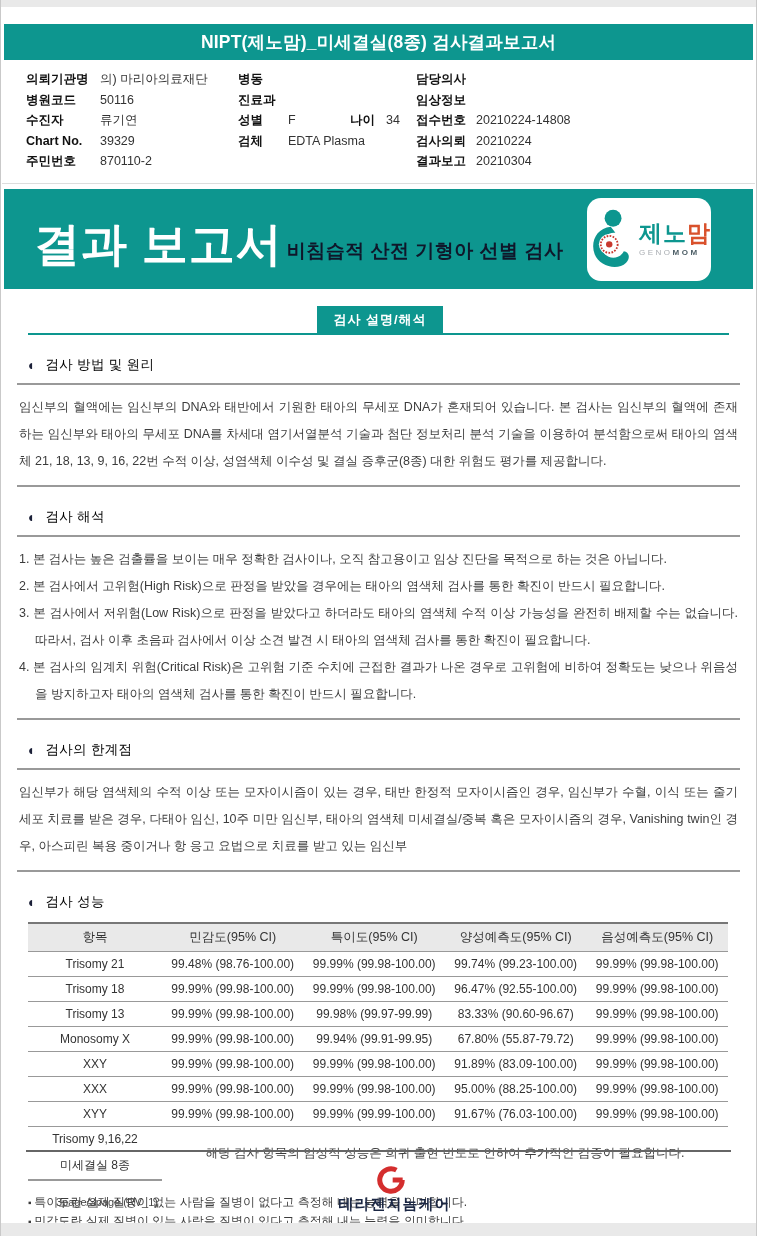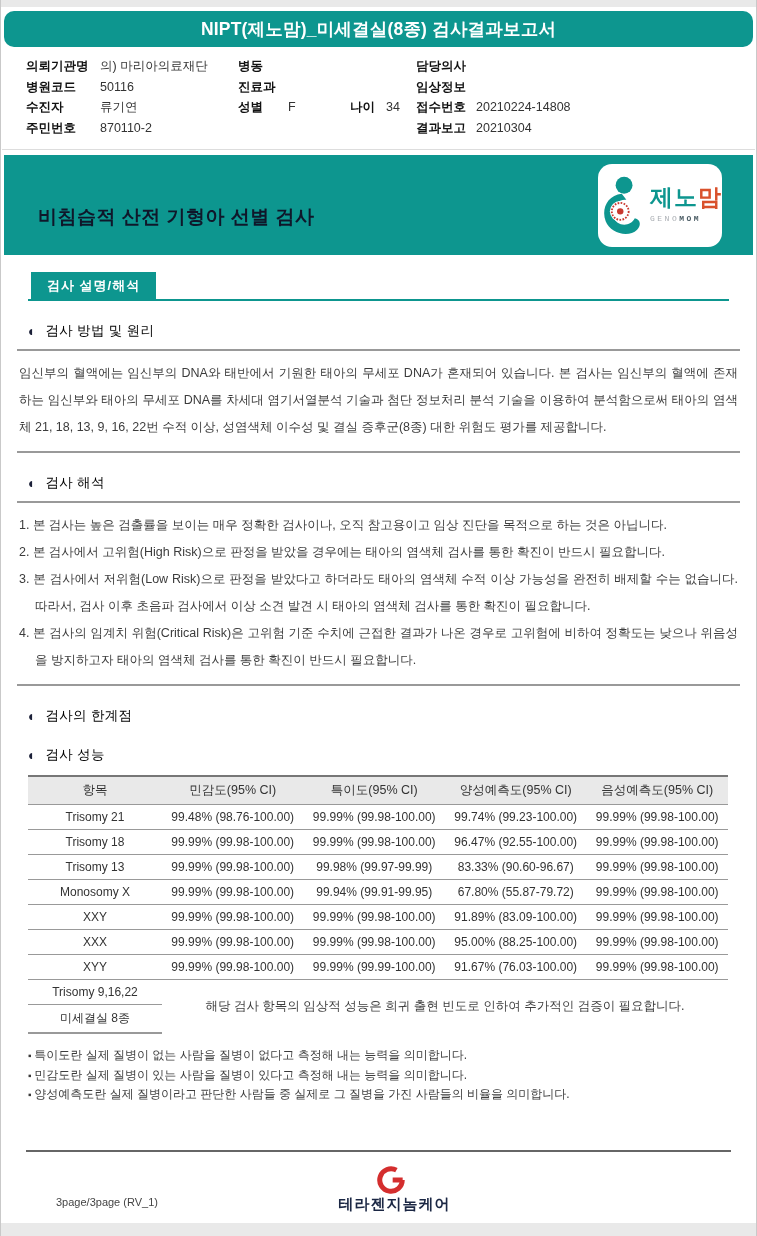--- a/index.html
+++ b/index.html
@@ -7,22 +7,22 @@
   body { font-family:"Liberation Sans","DejaVu Sans",sans-serif; }
   .page {
     width:757px; height:1236px; margin:0 auto; background:#fff;
     position:relative; border-left:1px solid #c9c9c9; border-right:1px solid #c9c9c9;
     overflow:hidden;
   }
   .strip { background:#e9e9e9; height:7px; }
 
   
   .titlebar {
-    margin:4px 3px 0; height:36px; background:#0d968f;
-    display:flex; align-items:center; justify-content:center;border-radius:10px;
+    margin:17px 3px 0; height:36px; background:#0d968f;
+    display:flex; align-items:center; justify-content:center;
   }
   .titlebar .t {
     color:#fff; font-weight:bold; font-size:17.5px; letter-spacing:0.2px;
   }
 
   
   .patient { padding:11px 0 9px 25px; }
   .pi-row {
     display:grid;
     grid-template-columns:74px 138px 50px 62px 36px 30px 60px auto;
@@ -38,33 +38,33 @@
     position:relative; display:flex; align-items:flex-end; padding:0 0 22px 30px;
   }
   .banner .big {
     color:#fff; font-weight:bold; font-size:46px; line-height:1; letter-spacing:1px;
   }
   .banner .sub {
     color:#0f172a; font-weight:bold; font-size:19px; margin-left:4px; padding-bottom:3px;
     letter-spacing:0.5px;
   }
   .logo-box {
-    position:absolute; right:31px; top:9px; width:124px; height:83px;
+    position:absolute; right:42px; top:9px; width:124px; height:83px;
     background:#fff; border-radius:14px; display:flex; align-items:center;
-    justify-content:flex-start; gap:6px;font-family:Liberation Mono, monospace;
+    justify-content:flex-start; gap:6px;
   }
   .logo-kr { font-size:23px; font-weight:bold; letter-spacing:1px; line-height:1; }
   .logo-kr .main { color:#0d968f; }
   .logo-kr .accent { color:#d9512c; }
   .logo-en { font-size:8px; letter-spacing:2.5px; margin-top:3px; }
   .logo-en .gray { color:#a9adb2; }
   .logo-en .accent { color:#4d5e66; font-weight:bold; }
 
   
-  .tab-wrap { margin:17px 27px 0; border-bottom:2px solid #0d968f; }
+  .tab-wrap { margin:17px 27px 0; border-bottom:2px solid #0d968f;text-align:center; }
   .tab {
     display:inline-block; background:#0d968f; color:#fff; font-weight:bold;
     font-size:13px; padding:5px 16px 4px; margin-left:3px; letter-spacing:1px;
   }
 
   
   .sec-head { margin:21px 27px 0; display:flex; align-items:center; gap:9px; }
   .sec-head .bullet { color:#1b2038; font-size:14px; line-height:1; }
   .sec-head .st { font-size:13.5px; color:#000000; letter-spacing:0.3px; }
   .sec-body {
@@ -135,34 +135,43 @@
       <span class="lbl">수진자</span>
       <span class="val">류기연</span>
       <span class="lbl">성별</span>
       <span class="val">F</span>
       <span class="lbl">나이</span>
       <span class="val">34</span>
       <span class="lbl">접수번호</span>
       <span class="val">20210224-14808</span>
     </div>
     <div class="pi-row">
+      <span class="lbl">Chart No.</span>
+      <span class="val">39329</span>
+      <span class="lbl">검체</span>
+      <span class="val" style="grid-column:span 3">EDTA Plasma</span>
+      <span class="lbl">검사의뢰</span>
+      <span class="val">20210224</span>
+    </div>
+    <div class="pi-row">
       <span class="lbl">주민번호</span>
       <span class="val">870110-2</span>
       <span></span>
         <span></span>
         <span></span>
         <span></span>
       <span class="lbl">결과보고</span>
       <span class="val">20210304</span>
     </div>
   </div>
 
   <div class="divider"></div>
 
   <div class="banner">
+    <span class="big">결과 보고서</span>
     <span class="sub">비침습적 산전 기형아 선별 검사</span>
     <div class="logo-box">
       <svg width="46" height="62" viewBox="0 0 60 80">
         <circle cx="34" cy="13" r="11" fill="#0d968f"></circle>
         <path d="M31 24 C 12 26, 4 44, 10 60 C 16 76, 40 82, 51 71 C 57 65, 55 57, 48 56 C 42 68, 24 67, 20 54 C 16 41, 25 31, 37 32 Z" fill="#0d968f"></path>
         <circle cx="29" cy="47" r="13.5" fill="#ffffff"></circle>
         <circle cx="29" cy="47" r="11" fill="none" stroke="#c8382e" stroke-width="2.4" stroke-dasharray="2.2 1.8"></circle>
         <circle cx="29" cy="47" r="4.2" fill="#c8382e"></circle>
       </svg>
       <div>
@@ -190,20 +199,21 @@
     <div class="list-item">1. 본 검사는 높은 검출률을 보이는 매우 정확한 검사이나, 오직 참고용이고 임상 진단을 목적으로 하는 것은 아닙니다.</div>
     <div class="list-item">2. 본 검사에서 고위험(High Risk)으로 판정을 받았을 경우에는 태아의 염색체 검사를 통한 확진이 반드시 필요합니다.</div>
     <div class="list-item">3. 본 검사에서 저위험(Low Risk)으로 판정을 받았다고 하더라도 태아의 염색체 수적 이상 가능성을 완전히 배제할 수는 없습니다. 따라서, 검사 이후 초음파 검사에서 이상 소견 발견 시 태아의 염색체 검사를 통한 확진이 필요합니다.</div>
     <div class="list-item">4. 본 검사의 임계치 위험(Critical Risk)은 고위험 기준 수치에 근접한 결과가 나온 경우로 고위험에 비하여 정확도는 낮으나 위음성을 방지하고자 태아의 염색체 검사를 통한 확진이 반드시 필요합니다.</div>
   </div>
 
   <div class="sec-head">
     <span class="bullet">◐</span>
     <span class="st">검사의 한계점</span>
   </div>
+  <div class="sec-body">임신부가 해당 염색체의 수적 이상 또는 모자이시즘이 있는 경우, 태반 한정적 모자이시즘인 경우, 임신부가 수혈, 이식 또는 줄기 세포 치료를 받은 경우, 다태아 임신, 10주 미만 임신부, 태아의 염색체 미세결실/중복 혹은 모자이시즘의 경우, Vanishing twin인 경우, 아스피린 복용 중이거나 항 응고 요법으로 치료를 받고 있는 임신부</div>
 
   <div class="sec-head">
     <span class="bullet">◐</span>
     <span class="st">검사 성능</span>
   </div>
 
   <table class="perf">
     <thead>
       <tr>
         <th class="col0">항목</th>

